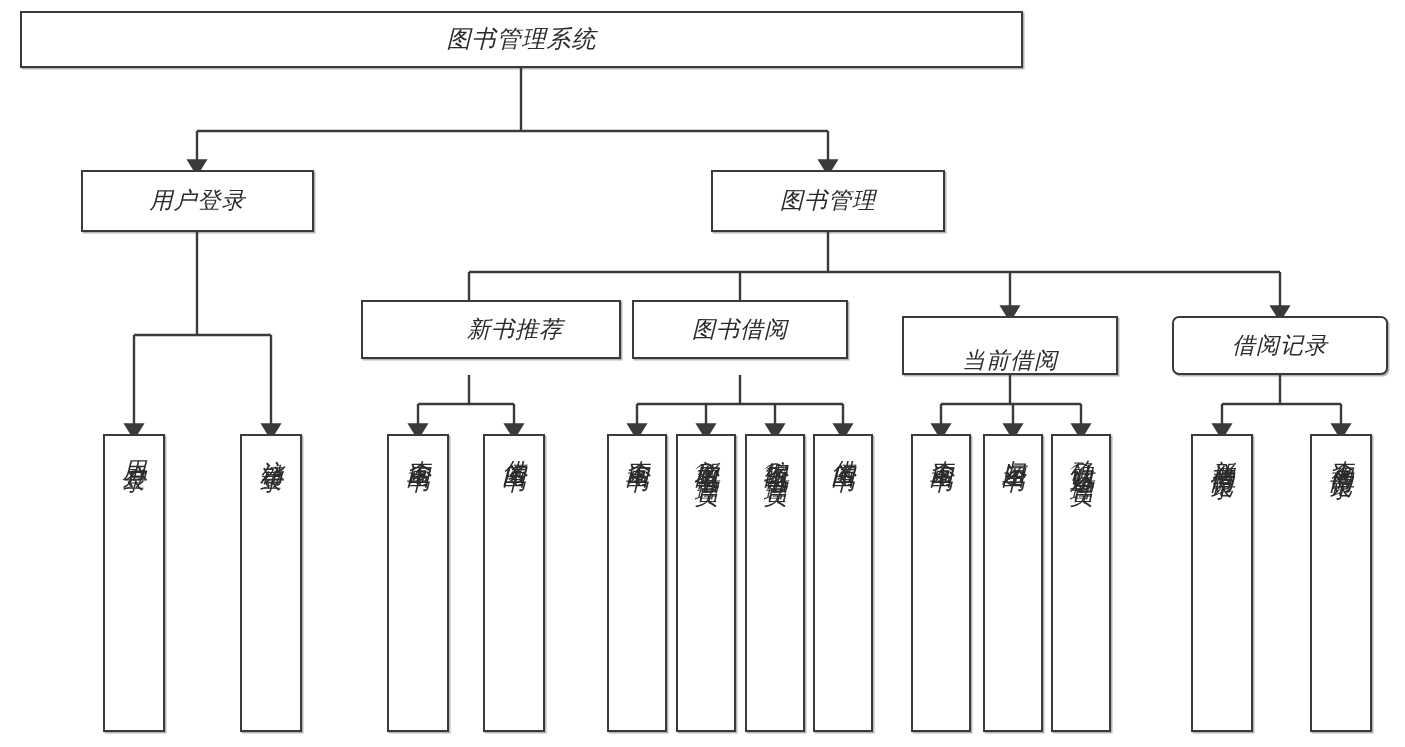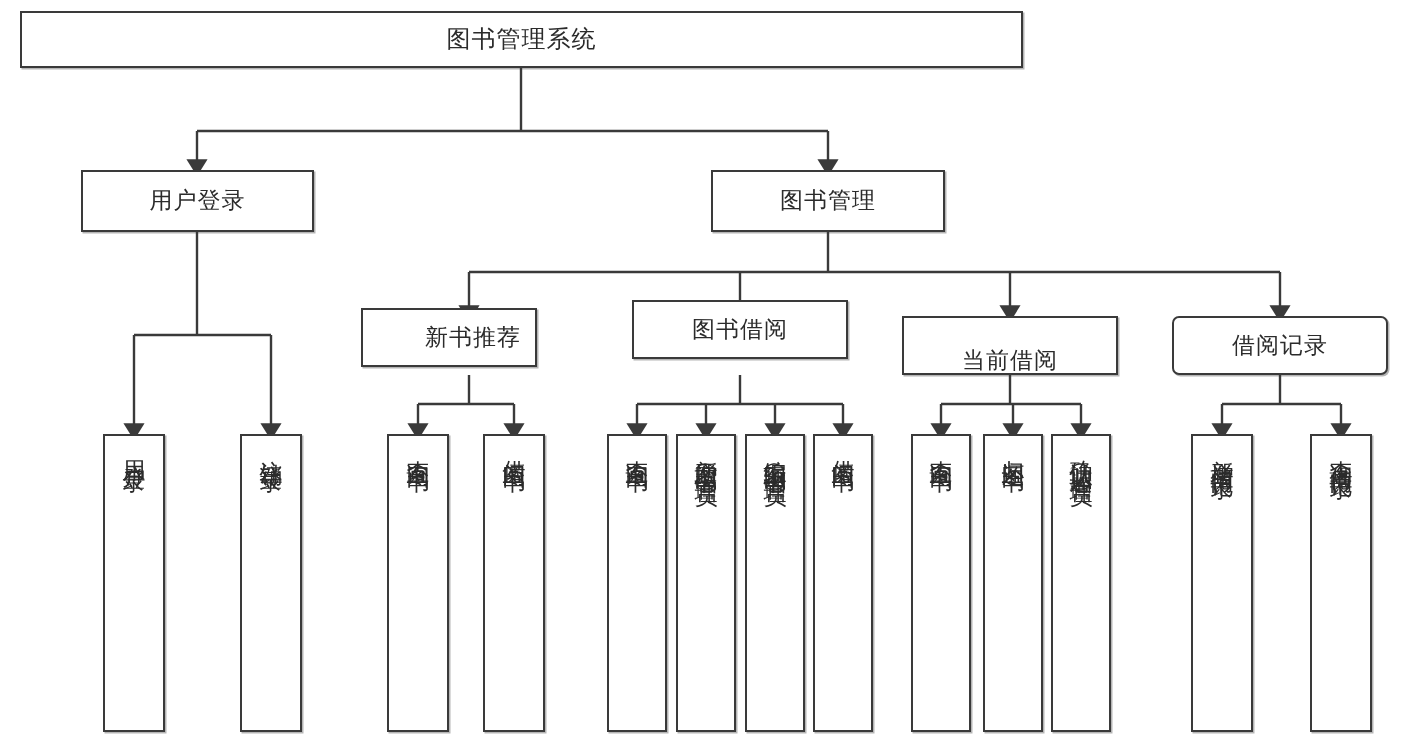--- a/index.html
+++ b/index.html
@@ -34,20 +34,21 @@
     display: flex;
     align-items: center;
     justify-content: center;
     color: #2b2b2b;
     box-shadow: 1.5px 1.5px 0 rgba(60,60,60,0.38);
   }
   .node .node-label {
     display: block;
     text-align: center;
     color: #2b2b2b;
+    font-style: italic;
   }
   
   .node.horizontal .node-label {
     font-size: 23px;
     line-height: 1.1;
     letter-spacing: 1px;
     white-space: nowrap;
   }
   .node.root .node-label {
     font-size: 24px;
@@ -127,21 +128,21 @@
     <span class="node-label">图书管理系统</span>
   </div>
 
   <div class="node horizontal" style="left: 81px; top: 170px; width: 233px; height: 62px;">
     <span class="node-label">用户登录</span>
   </div>
   <div class="node horizontal" style="left: 711px; top: 170px; width: 234px; height: 62px;">
     <span class="node-label">图书管理</span>
   </div>
 
-  <div class="node horizontal" style="left: 361px; top: 308px; width: 176px; height: 59px; padding-left: 48px;">
+  <div class="node horizontal" style="left: 361px; top: 300px; width: 260px; height: 59px; padding-left: 48px;">
     <span class="node-label">新书推荐</span>
   </div>
   <div class="node horizontal" style="left: 632px; top: 300px; width: 216px; height: 59px;">
     <span class="node-label">图书借阅</span>
   </div>
   <div class="node horizontal" style="left: 902px; top: 316px; width: 216px; height: 59px; align-items: flex-end;">
     <span class="node-label">当前借阅</span>
   </div>
   <div class="node horizontal" style="left: 1172px; top: 316px; width: 216px; height: 59px; border-radius: 7px;">
     <span class="node-label">借阅记录</span>

